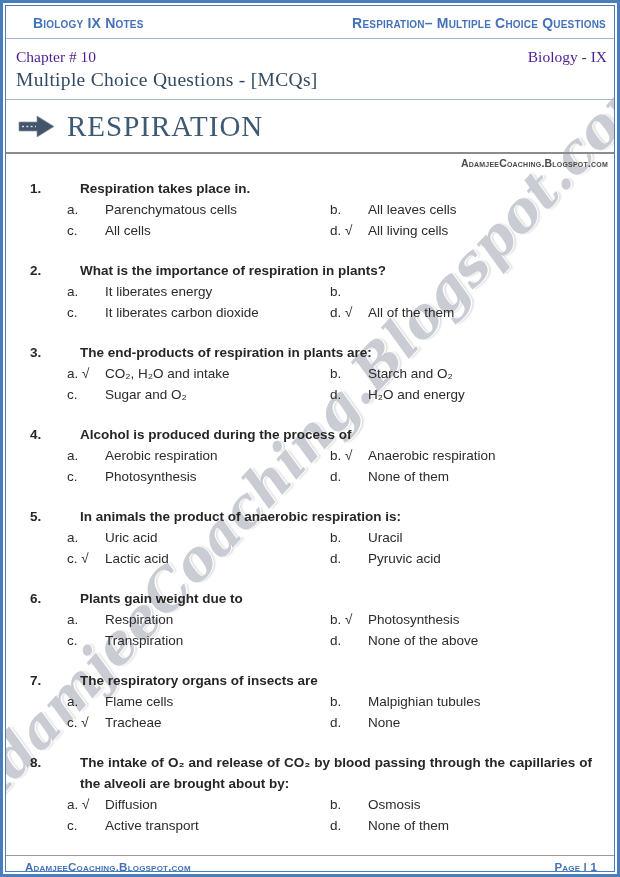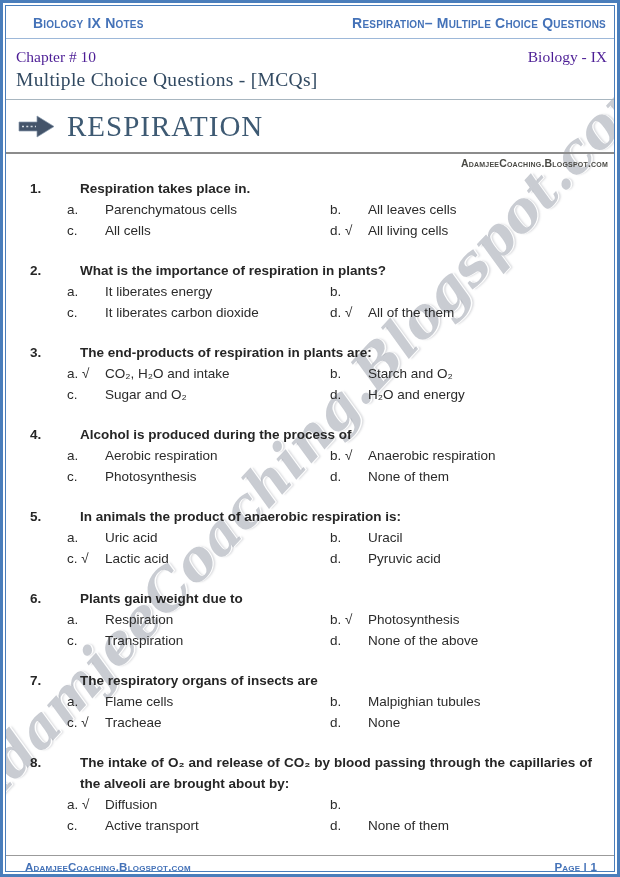--- a/index.html
+++ b/index.html
@@ -308,20 +308,21 @@
       <span class="q-num">8.</span>
       <span class="q-text">The intake of O₂ and release of CO₂ by blood passing through the capillaries of the alveoli are brought about by:</span>
     </div>
     <div class="q-opts">
       <div class="opt">
         <span class="opt-label">a. √</span>
         <span class="opt-text">Diffusion</span>
       </div>
       <div class="opt">
         <span class="opt-label">b.</span>
+        <span class="opt-text">Osmosis</span>
       </div>
       <div class="opt">
         <span class="opt-label">c.</span>
         <span class="opt-text">Active transport</span>
       </div>
       <div class="opt">
         <span class="opt-label">d.</span>
         <span class="opt-text">None of them</span>
       </div>
     </div>

